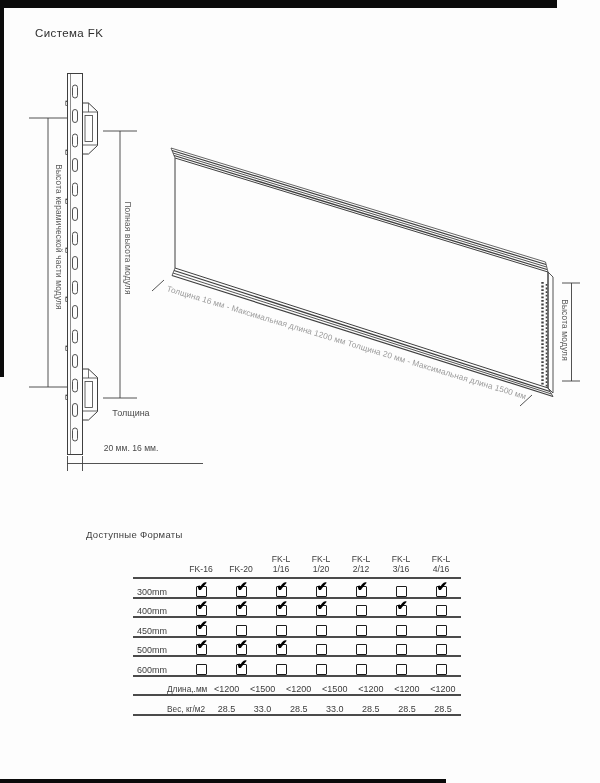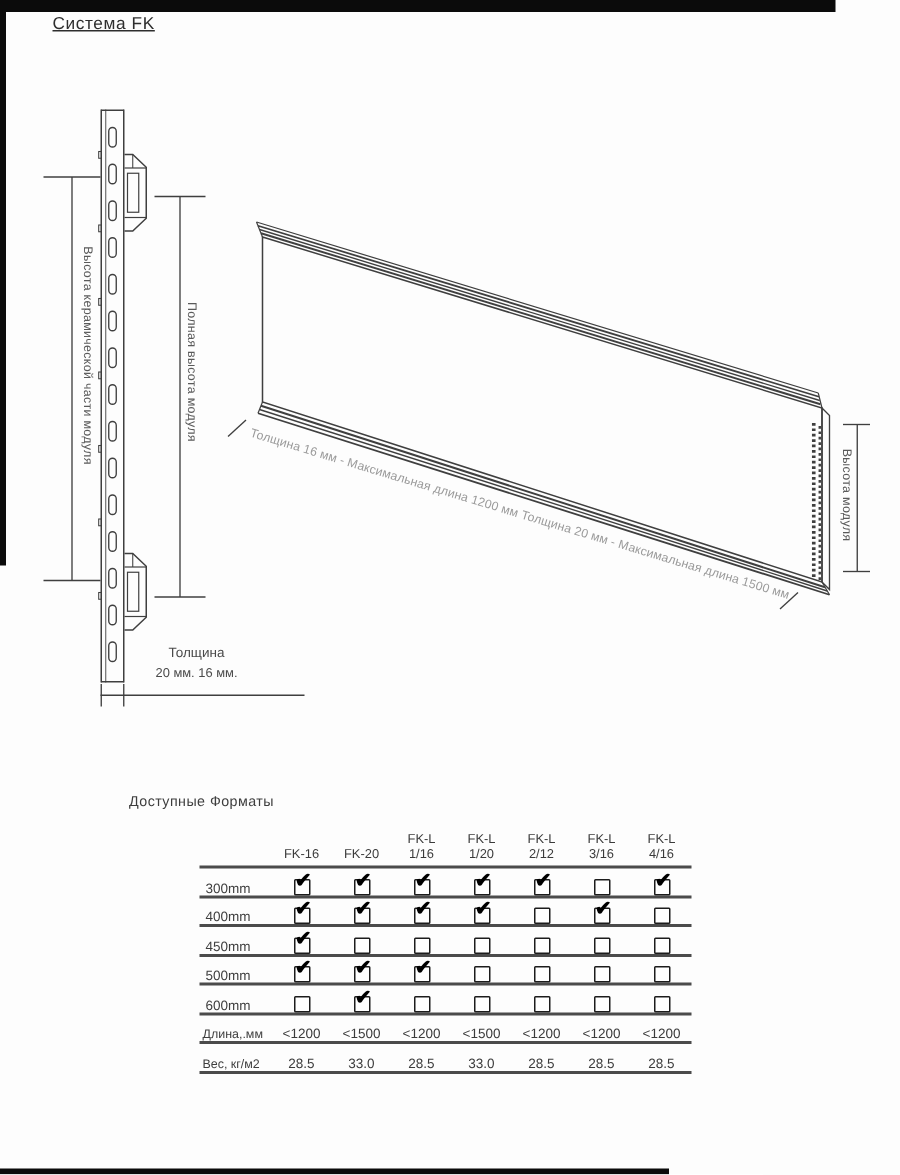--- a/index.html
+++ b/index.html
@@ -1,33 +1,33 @@
 <!DOCTYPE html>
 <html><head>
 <meta charset="utf-8">
 <style>
   html,body{margin:0;padding:0;background:#fff;}
   .canvas{position:relative;width:600px;height:783px;background:#fdfdfd;overflow:hidden;
           font-family:"Liberation Sans",sans-serif;color:#3b3b3b;}
   
   .bar{position:absolute;background:#0b0b0b;}
   
-  .title{position:absolute;left:35px;top:10px;font-size:11.5px;letter-spacing:.4px;color:#2e2e2e;text-decoration:underline;}
+  .title{position:absolute;left:35px;top:27px;font-size:11.5px;letter-spacing:.4px;color:#2e2e2e;}
   .vtext{position:absolute;white-space:nowrap;font-size:8.3px;color:#5a5a5a;letter-spacing:.2px;
          transform:translate(-50%,-50%) rotate(90deg);}
   .ctext{position:absolute;transform:translateX(-50%);white-space:nowrap;font-size:9px;color:#4a4a4a;}
   .dtext{position:absolute;white-space:nowrap;font-size:8.2px;color:#9a9a9a;letter-spacing:.1px;
          transform:rotate(16.8deg);transform-origin:0 50%;}
   
   .tbl-heading{position:absolute;left:86px;top:529px;font-size:9.5px;color:#3e3e3e;letter-spacing:.3px;text-align:center;}
   .t-table{position:absolute;left:133px;top:551px;width:328px;border-bottom:2px solid #4b4b4b;}
   .t-head{display:flex;align-items:flex-end;height:26px;}
   .t-row{display:flex;align-items:flex-end;height:19.5px;border-top:2px solid #4b4b4b;box-sizing:border-box;}
   .t-label{width:48px;font-size:9px;color:#3e3e3e;padding-left:4px;box-sizing:border-box;}
-  .t-label.small{font-size:8.3px;padding-left:2px;}
+  .t-label.small{font-size:8.3px;padding-left:2px;margin-left:32px;}
   .t-cell{width:40px;display:flex;justify-content:center;align-items:center;font-size:9px;color:#3b3b3b;}
   .t-head-cell{width:40px;text-align:center;font-size:8.6px;line-height:9.5px;color:#3b3b3b;padding-bottom:3px;}
   .t-head-cell .l1{display:block;min-height:9.5px;margin-top:20px;}
   .t-label-spacer{width:48px;}
   .cb{position:relative;width:11px;height:11px;border:1.6px solid #1c1c1c;border-radius:1px;box-sizing:border-box;background:#fff;}
   .cb .tick{display:none;}
   .cb.checked .tick{display:block;position:absolute;left:0px;top:-7px;font-size:13.5px;font-weight:bold;color:#000;line-height:1;}
   svg{position:absolute;left:0;top:0;}
   svg line,svg path,svg rect,svg polygon{stroke:#3f3f3f;fill:none;}
 </style>
@@ -142,21 +142,21 @@
         <line x1="164" y1="280" x2="152" y2="291"></line>
         <line x1="532" y1="395" x2="520" y2="406"></line>
       </g>
     </g>
   </svg>
 
   <div class="title">Система FK</div>
 
   <div class="vtext" style="left:59px;top:237px;">Высота керамической части модуля</div>
   <div class="vtext" style="left:128px;top:248px;">Полная высота модуля</div>
-  <div class="ctext" style="left:131px;top:430px;">Толщина</div>
+  <div class="ctext" style="left:131px;top:408px;">Толщина</div>
   <div class="ctext" style="left:131px;top:443px;font-size:8.6px;">20 мм. 16 мм.</div>
 
   <div class="dtext" style="left:167px;top:284px;">Толщина 16 мм - Максимальная длина 1200 мм Толщина 20 мм - Максимальная длина 1500 мм</div>
   <div class="vtext" style="left:565px;top:330px;">Высота модуля</div>
 
   <div class="tbl-heading">Доступные Форматы</div>
 
   <div class="t-table">
     <div class="t-head">
       <div class="t-label-spacer"></div>

